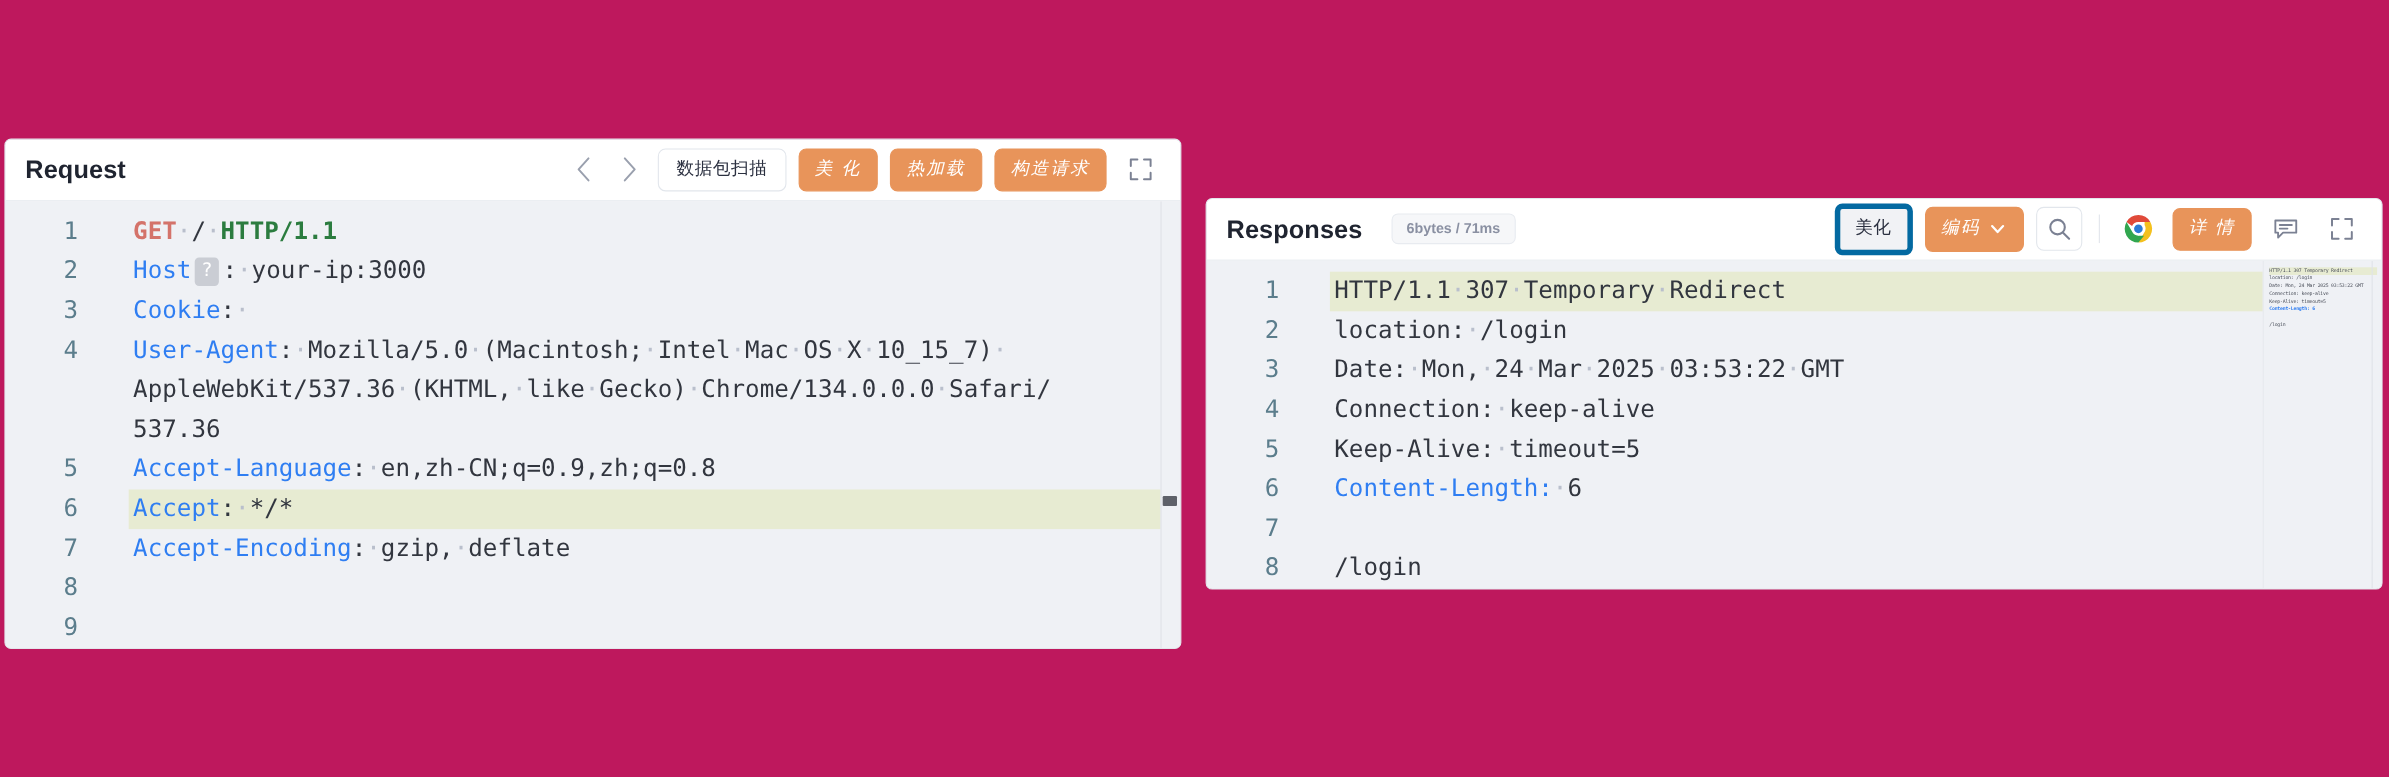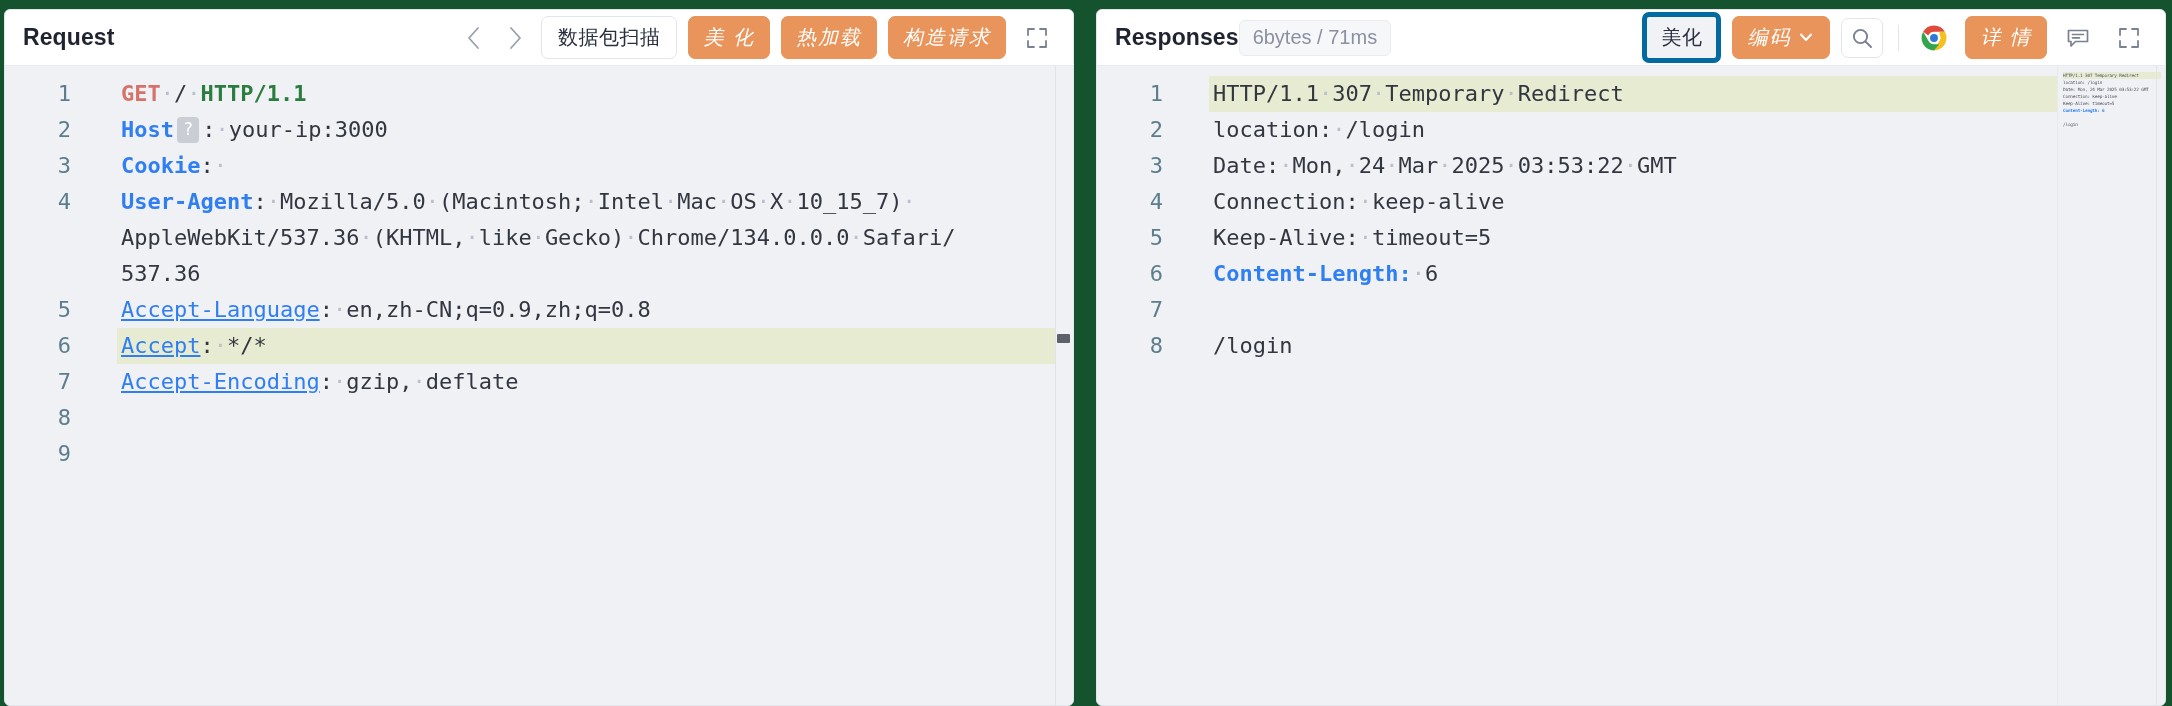--- a/index.html
+++ b/index.html
@@ -5,23 +5,24 @@
   * { box-sizing: border-box; margin: 0; padding: 0; }
   html, body {
     width: 2172px; height: 706px;
     background: #ffffff;
     font-family: "Liberation Sans", sans-serif;
     overflow: hidden;
   }
   .app {
     display: flex;
     width: 2172px; height: 706px;
-    background: #14532d;
+    background: #be185d;
     gap: 22px;
     padding: 9px 4px 0 4px;
+    align-items: center;
   }
 
   
   .panel {
     background: #eff1f5;
     border: 1px solid #e3e6ec;
     border-radius: 6px;
     display: flex;
     flex-direction: column;
     overflow: hidden;
@@ -40,48 +41,49 @@
     border-bottom: 1px solid #e7eaef;
   }
   .panel-title {
     font-size: 23px;
     font-weight: 600;
     color: #1f2430;
     letter-spacing: .1px;
     white-space: nowrap;
   }
   .size-badge {
-    margin-left: 0;
+    margin-left: 26px;
     background: #f6f7f9;
     border: 1px solid #e8ebf0;
     border-radius: 6px;
     color: #8a90a2;
-    font-size: 20px;
+    font-size: 13px;
     padding: 5px 13px 6px 13px;
     white-space: nowrap;
+    font-weight: bold;
   }
   .spacer { flex: 1 1 auto; }
 
   .tb {
     display: flex;
     align-items: center;
     gap: 11px;
   }
 
   .nav-arrow {
     width: 30px; height: 34px;
     display: flex; align-items: center; justify-content: center;
     color: #9aa0ae;
     cursor: pointer;
   }
   .nav-arrow svg { display:block; }
 
   .btn {
     border-radius: 7px;
-    font-size: 20px;
+    font-size: 16px;
     line-height: 1;
     padding: 10px 14px 11px 14px;
     white-space: nowrap;
     cursor: pointer;
     display: inline-flex;
     align-items: center;
     gap: 6px;
     letter-spacing: 2px;
   }
   .btn-outline {
@@ -150,22 +152,22 @@
     line-height: 36px;
     color: #32363f;
     white-space: pre;
     position: relative;
     overflow: hidden;
   }
   .ln { height: 36px; padding-left: 4px; margin-left: 28px; }
   .ln.hl { background: #e7ebd2; }
   .kw-method { color: #d4736a; font-weight: bold; }
   .kw-proto  { color: #2b7c3f; font-weight: bold; }
-  .kw-hdr    { color: #2f7ef2; font-weight: bold; }
-  .kw-hdr2   { color: #2f7ef2; text-decoration: underline; }
+  .kw-hdr    { color: #2f7ef2; font-weight: normal; }
+  .kw-hdr2   { color: #2f7ef2; }
   .dot { color: #b9bfcc; }
   .badge-q {
     display: inline-block;
     background: #cacdd4;
     color: #ffffff;
     border-radius: 4px;
     font-size: 17px;
     line-height: 1;
     padding: 4px 6px 5px 6px;
     vertical-align: 2px;

